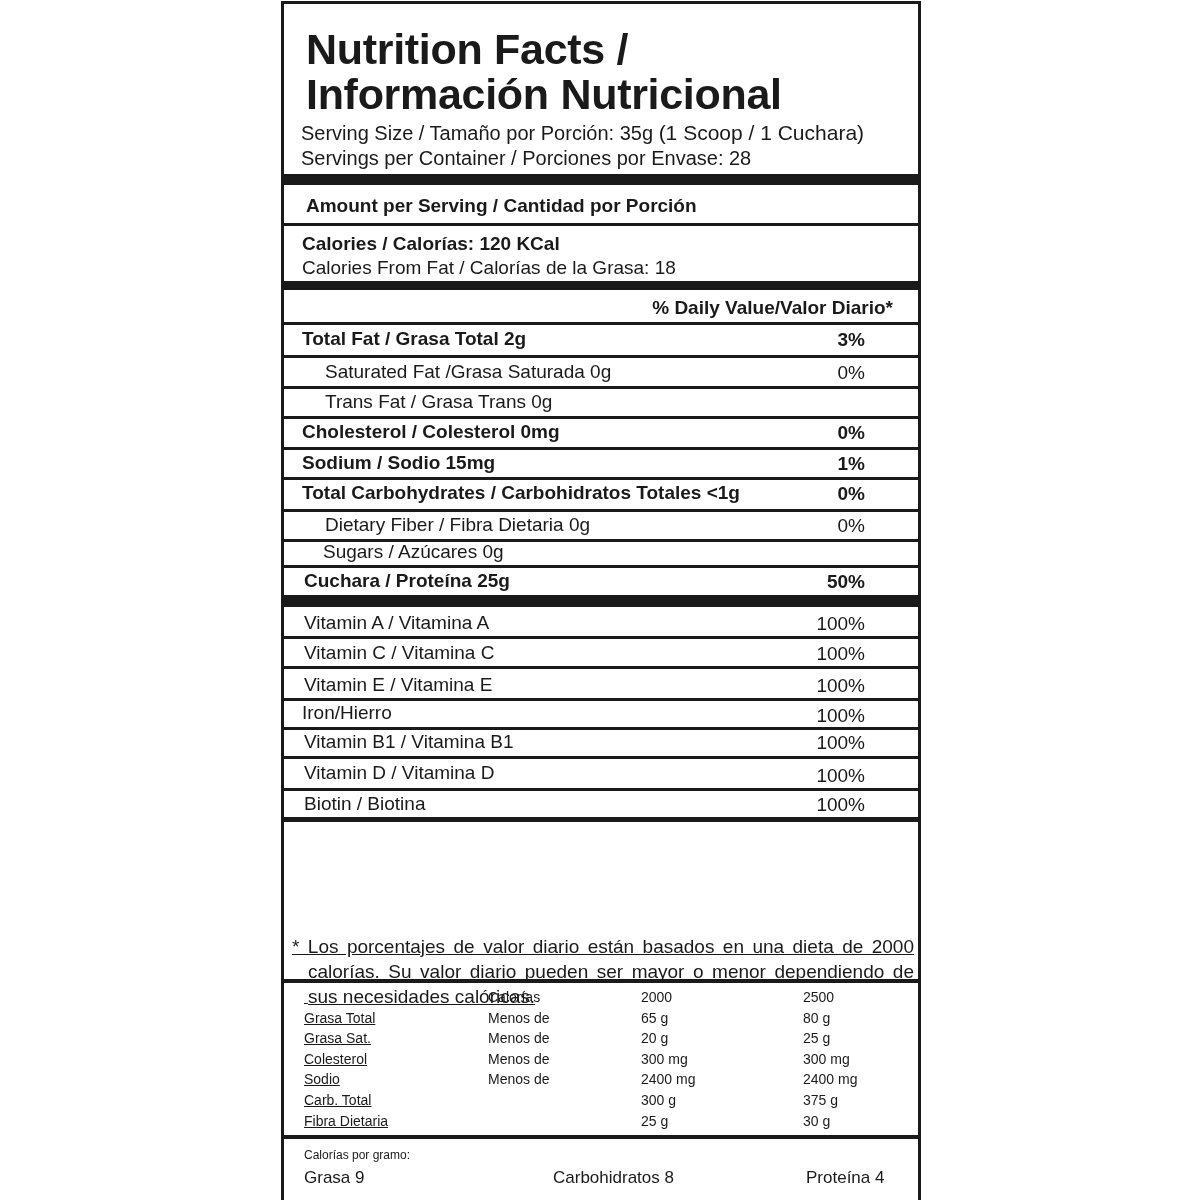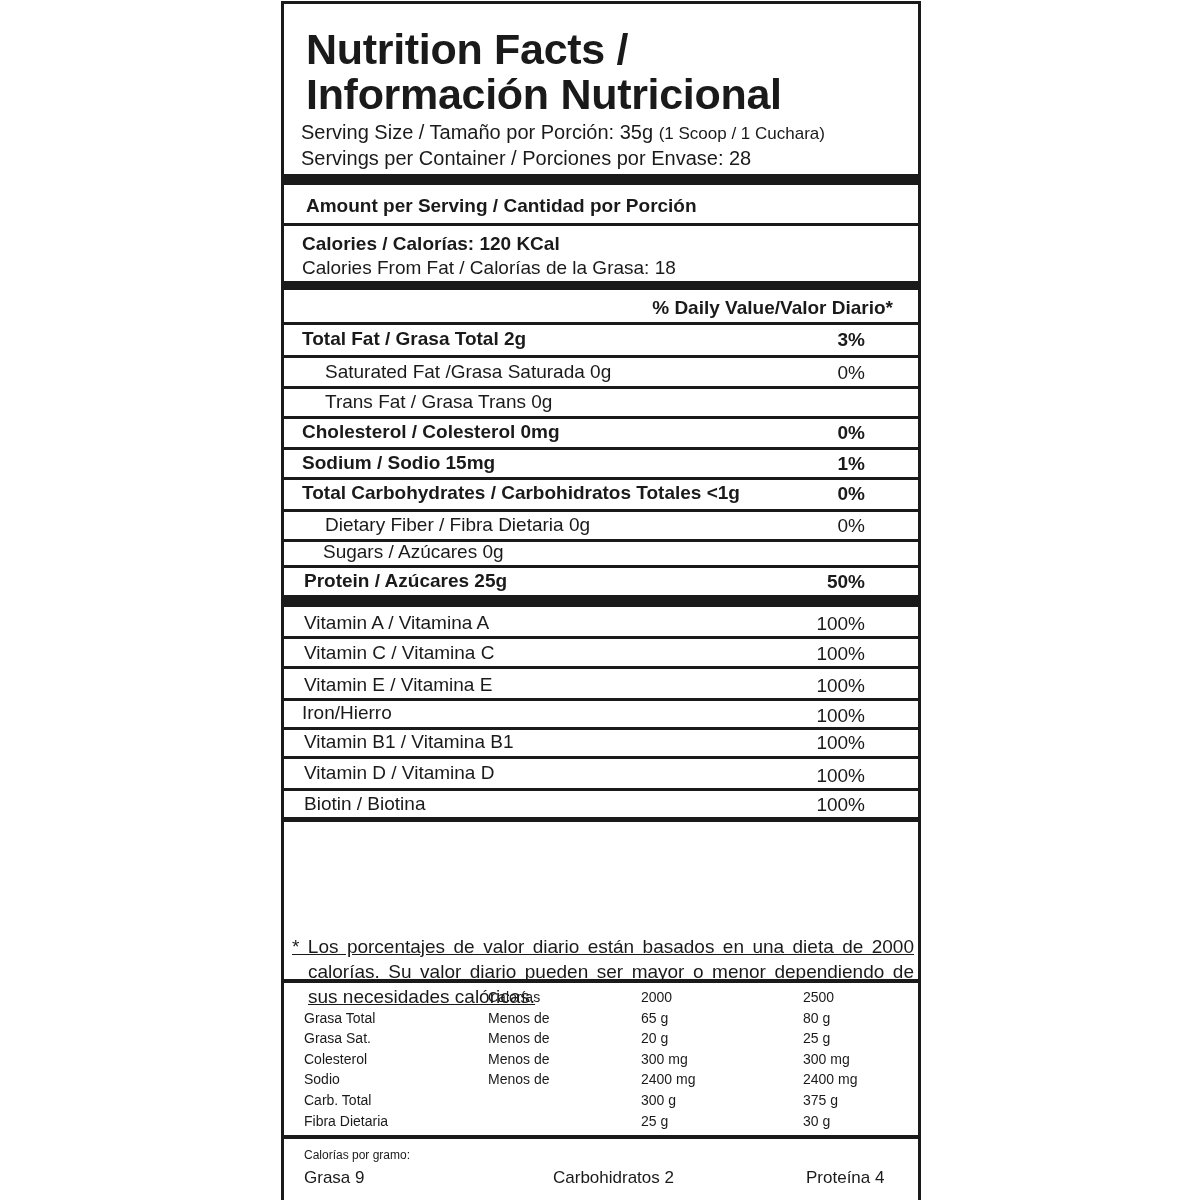--- a/index.html
+++ b/index.html
@@ -23,21 +23,21 @@
 </style>
 </head>
 <body>
 
 <div class="label">
 
   <div class="abs title" style="top:67px;">Información Nutricional</div>
   <div class="abs title" style="top:22px;">Nutrition Facts /</div>
   <div class="abs t20" style="left:17px; top:117px;">
     <span>Serving Size / Tamaño por Porción: 35g</span>
-    <span style="font-size:17px;">(1 Scoop / 1 Cuchara)</span>
+    <span style="font-size:21px;">(1 Scoop / 1 Cuchara)</span>
   </div>
   <div class="abs t20" style="left:17px; top:143px;">Servings per Container / Porciones por Envase: 28</div>
 
   <div class="hl" style="top:170px; height:11px;"></div>
 
   <div class="abs b" style="left:22px; top:191px; font-size:19px;">Amount per Serving / Cantidad por Porción</div>
   <div class="hl" style="top:219px; height:3px;"></div>
 
   <div class="abs b" style="left:18px; top:229px; font-size:19px;">Calories / Calorías: 120 KCal</div>
   <div class="abs" style="left:18px; top:253px; font-size:19px;">Calories From Fat / Calorías de la Grasa: 18</div>
@@ -82,21 +82,21 @@
       <span class="name ind">Dietary Fiber / Fibra Dietaria 0g</span>
       <span class="pct">0%</span>
     </div>
     <div class="hl" style="top:535px; height:3px;"></div>
     <div class="row" style="top:534px;text-align:right;">
       <span class="name" style="left:39px;">Sugars / Azúcares 0g</span>
       <span class="pct"></span>
     </div>
     <div class="hl" style="top:561px; height:3px;"></div>
     <div class="row" style="top:563px;">
-      <span class="name b" style="left:20px;">Protein / Azúcares 25g</span>
+      <span class="name b" style="left:20px;">Cuchara / Proteína 25g</span>
       <span class="pct b">50%</span>
     </div>
   </div>
 
   <div class="hl" style="top:591px; height:12px;"></div>
 
   <div id="vitamins">
     <div class="row" style="top:605px;">
       <span class="name" style="left:20px;">Vitamin A / Vitamina A</span>
       <span class="pct">100%</span>
@@ -132,21 +132,21 @@
       <span class="pct">100%</span>
     </div>
   </div>
 
   <div class="hl" style="top:813px; height:5px;"></div>
 
   <div class="fn" style="top:930px; padding-left:16px; text-indent:-16px; width:606px; text-align-last:left;text-decoration:underline;">* Los porcentajes de valor diario están basados en una dieta de 2000 calorías. Su valor diario pueden ser mayor o menor dependiendo de sus necesidades calóricas.</div>
 
   <div class="hl" style="top:975px; height:4px;"></div>
 
-  <div class="ref" style="left:20px; top:983px;">
+  <div class="ref" style="left:20px; top:983px;text-decoration:underline;">
     <div>&nbsp;</div>
     <div>Grasa Total</div>
     <div>Grasa Sat.</div>
     <div>Colesterol</div>
     <div>Sodio</div>
     <div>Carb. Total</div>
     <div>Fibra Dietaria</div>
   </div>
   <div class="ref" style="left:204px; top:983px;">
     <div>Calorías</div>
@@ -173,16 +173,16 @@
     <div>300 mg</div>
     <div>2400 mg</div>
     <div>375 g</div>
     <div>30 g</div>
   </div>
 
   <div class="hl" style="top:1131px; height:4px;"></div>
 
   <div class="abs" style="left:20px; top:1102px; font-size:12px;margin-top:42px;">Calorías por gramo:</div>
   <div class="abs" style="left:20px; top:1164px; font-size:17px;">Grasa 9</div>
-  <div class="abs" style="left:269px; top:1164px; font-size:17px;">Carbohidratos 2</div>
+  <div class="abs" style="left:269px; top:1164px; font-size:17px;">Carbohidratos 8</div>
   <div class="abs" style="left:522px; top:1164px; font-size:17px;">Proteína 4</div>
 
 </div>
 
 </body></html>

